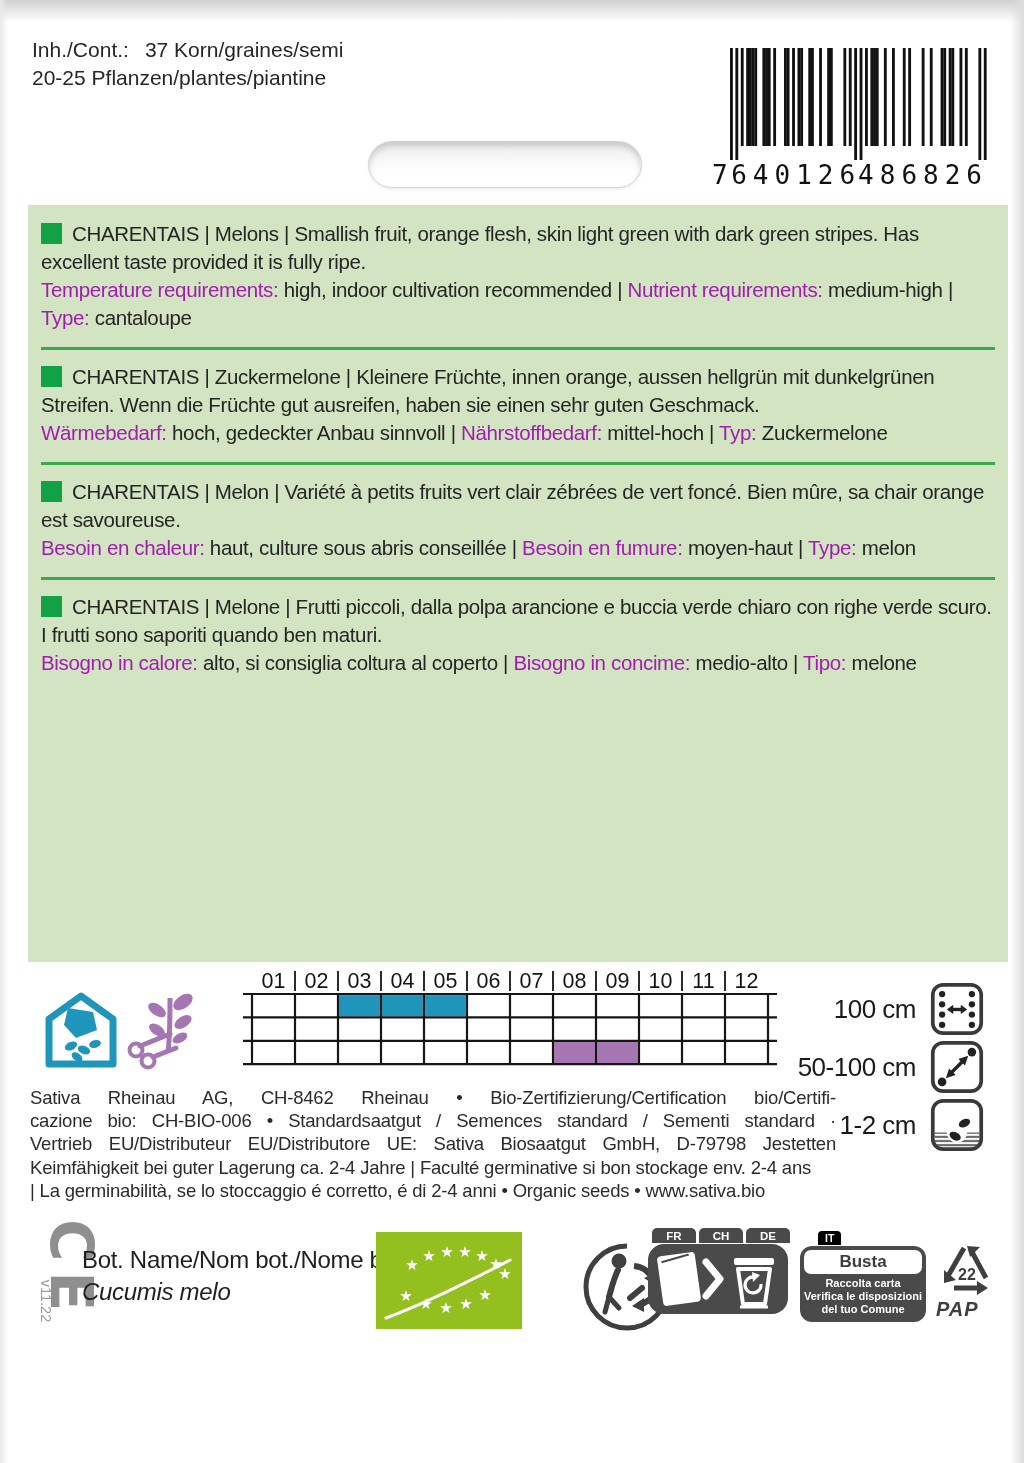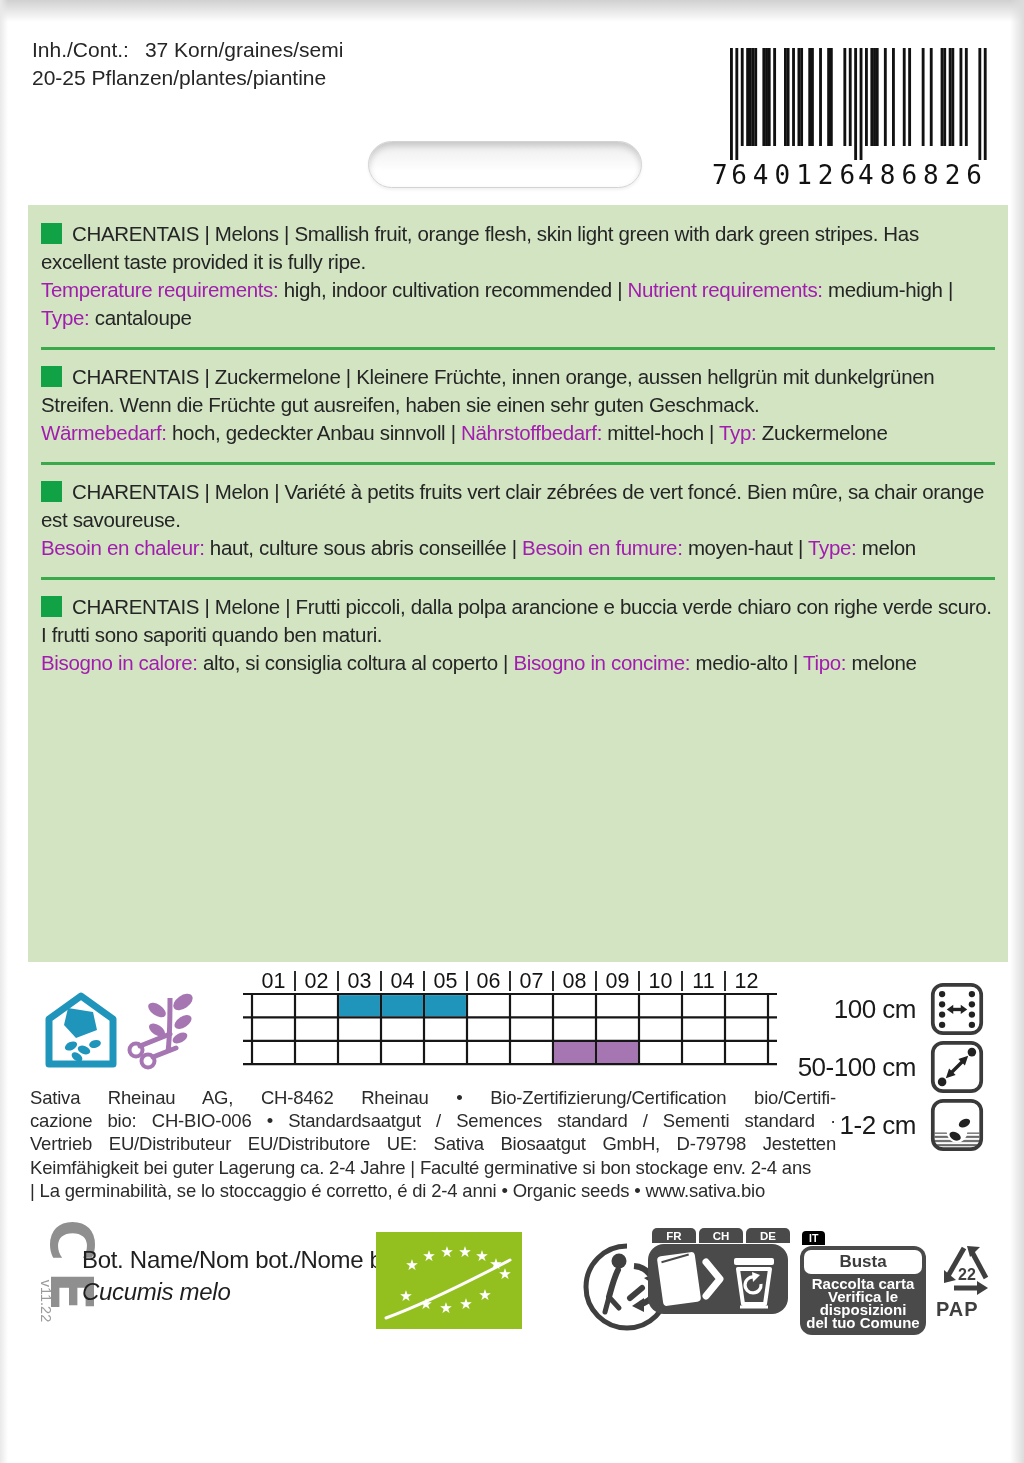--- a/index.html
+++ b/index.html
@@ -58,28 +58,28 @@
   .triman{position:absolute;left:582px;top:1242px;}
 
   .dispose{position:absolute;left:648px;top:1228px;width:142px;}
   .dispose .tabs{display:flex;gap:3px;margin-left:4px;}
   .dispose .tab{background:#4a4a4b;color:#fff;font-size:11.5px;font-weight:bold;
                 padding:2px 0 1px 0;width:47px;text-align:center;border-radius:5px 5px 0 0;}
   .dispose .blob{position:relative;width:140px;height:70px;background:#4a4a4b;border-radius:16px;margin-top:1px;}
 
   .busta{position:absolute;left:800px;top:1228px;width:128px;}
   .busta .tab{display:inline-block;background:#000000;color:#fff;font-size:10.5px;font-weight:bold;
-              padding:1px 7px;border-radius:4px 4px 0 0;margin-left:2px;}
+              padding:1px 7px;border-radius:4px 4px 0 0;margin-left:18px;}
   .busta .body{width:126px;background:#4a4a4b;border-radius:12px;padding:4px 0 6px 0;margin-top:0px;box-sizing:border-box;}
   .busta .band{background:#ffffff;border-radius:7px;margin:0 4px;text-align:center;
                font-size:17px;font-weight:bold;color:#3c3c3c;padding:2px 0;}
-  .busta .small{color:#fff;font-size:15px;font-weight:bold;text-align:center;line-height:13px;margin-top:3px;}
+  .busta .small{color:#fff;font-size:11px;font-weight:bold;text-align:center;line-height:13px;margin-top:3px;}
 
   .pap{position:absolute;left:936px;top:1240px;width:66px;color:#3f3f3f;}
-  .pap .code{font-size:20px;font-weight:bold;letter-spacing:1px;margin-top:-2px;}
+  .pap .code{font-size:20px;font-weight:bold;letter-spacing:1px;margin-top:-2px;font-style:italic;}
 </style>
 </head>
 <body>
 
 <div class="sheet">
   <div class="edge-top"></div>
   <div class="edge-right"></div>
   <div class="edge-left"></div>
 
   <div class="contents">

